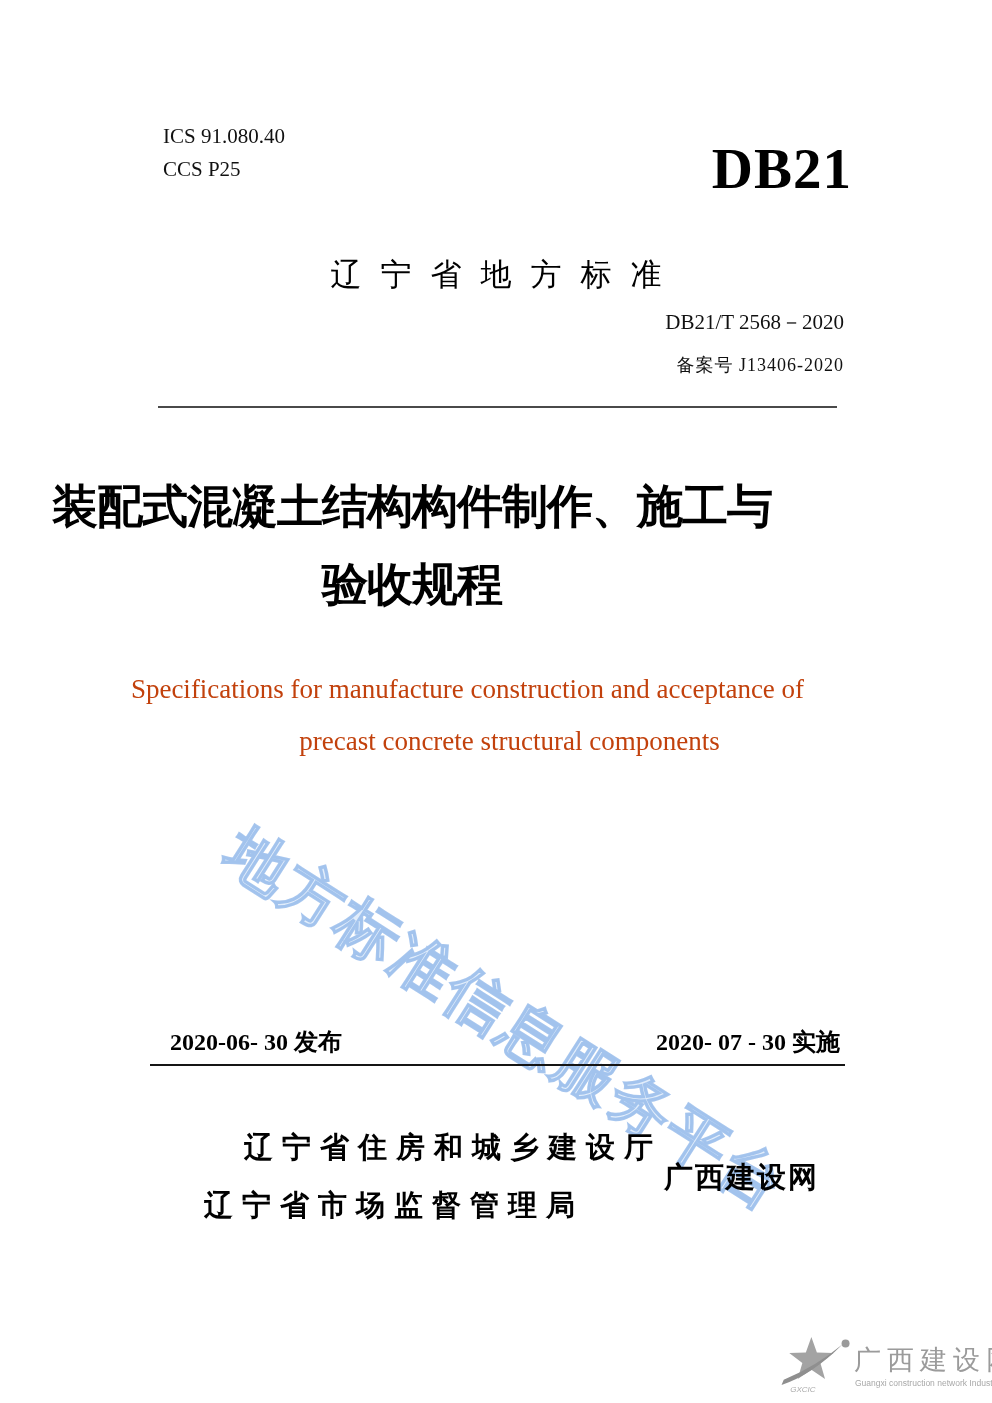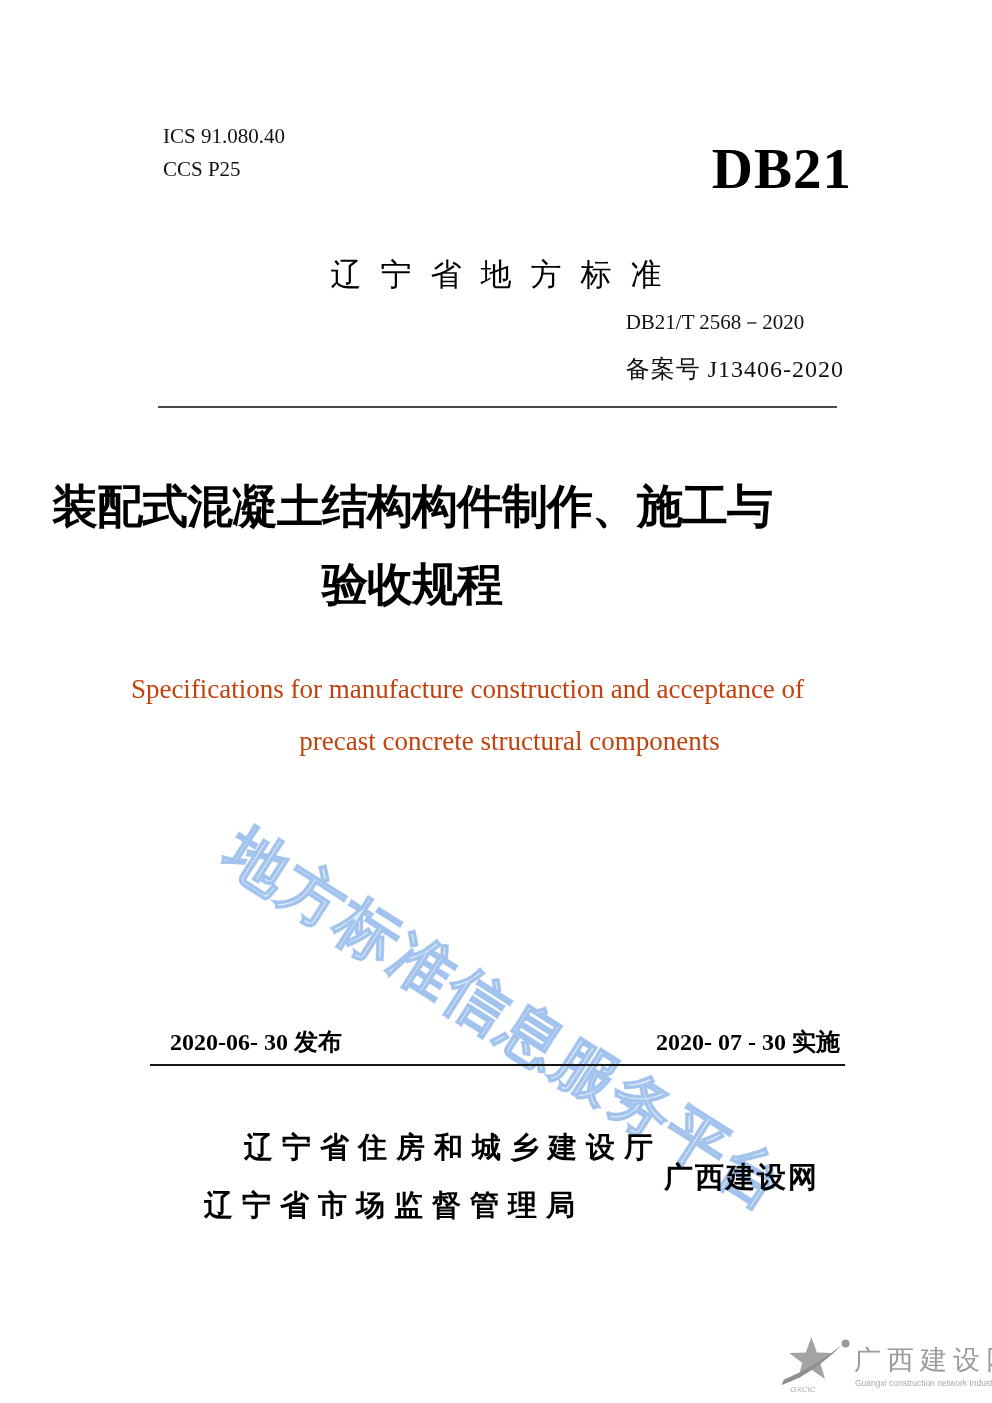--- a/index.html
+++ b/index.html
@@ -36,25 +36,26 @@
     text-align: center;
     font-size: 31px; letter-spacing: 19px; text-indent: 19px;
     font-family: "Liberation Sans", sans-serif;
     font-weight: 500; color: #000;
     white-space: nowrap;
   }
 
   
   .std-num {
     right: 148px; top: 308px;
+    text-align: right;
     font-size: 21px;
     font-family: "Liberation Serif", serif;
     color: #111;
   }
-  .std-num .record { margin-top: 17px; font-size: 24px; letter-spacing: 1px; }
+  .std-num .record { margin-top: 17px; font-size: 18px; letter-spacing: 1px; }
 
   .rule-top {
     left: 158px; top: 406px; width: 679px; height: 0;
     border-top: 2px solid #4a4a4a;
   }
 
   
   .title-zh {
     left: 0; width: 824px; text-align: center;
     font-family: "Liberation Sans", sans-serif;

